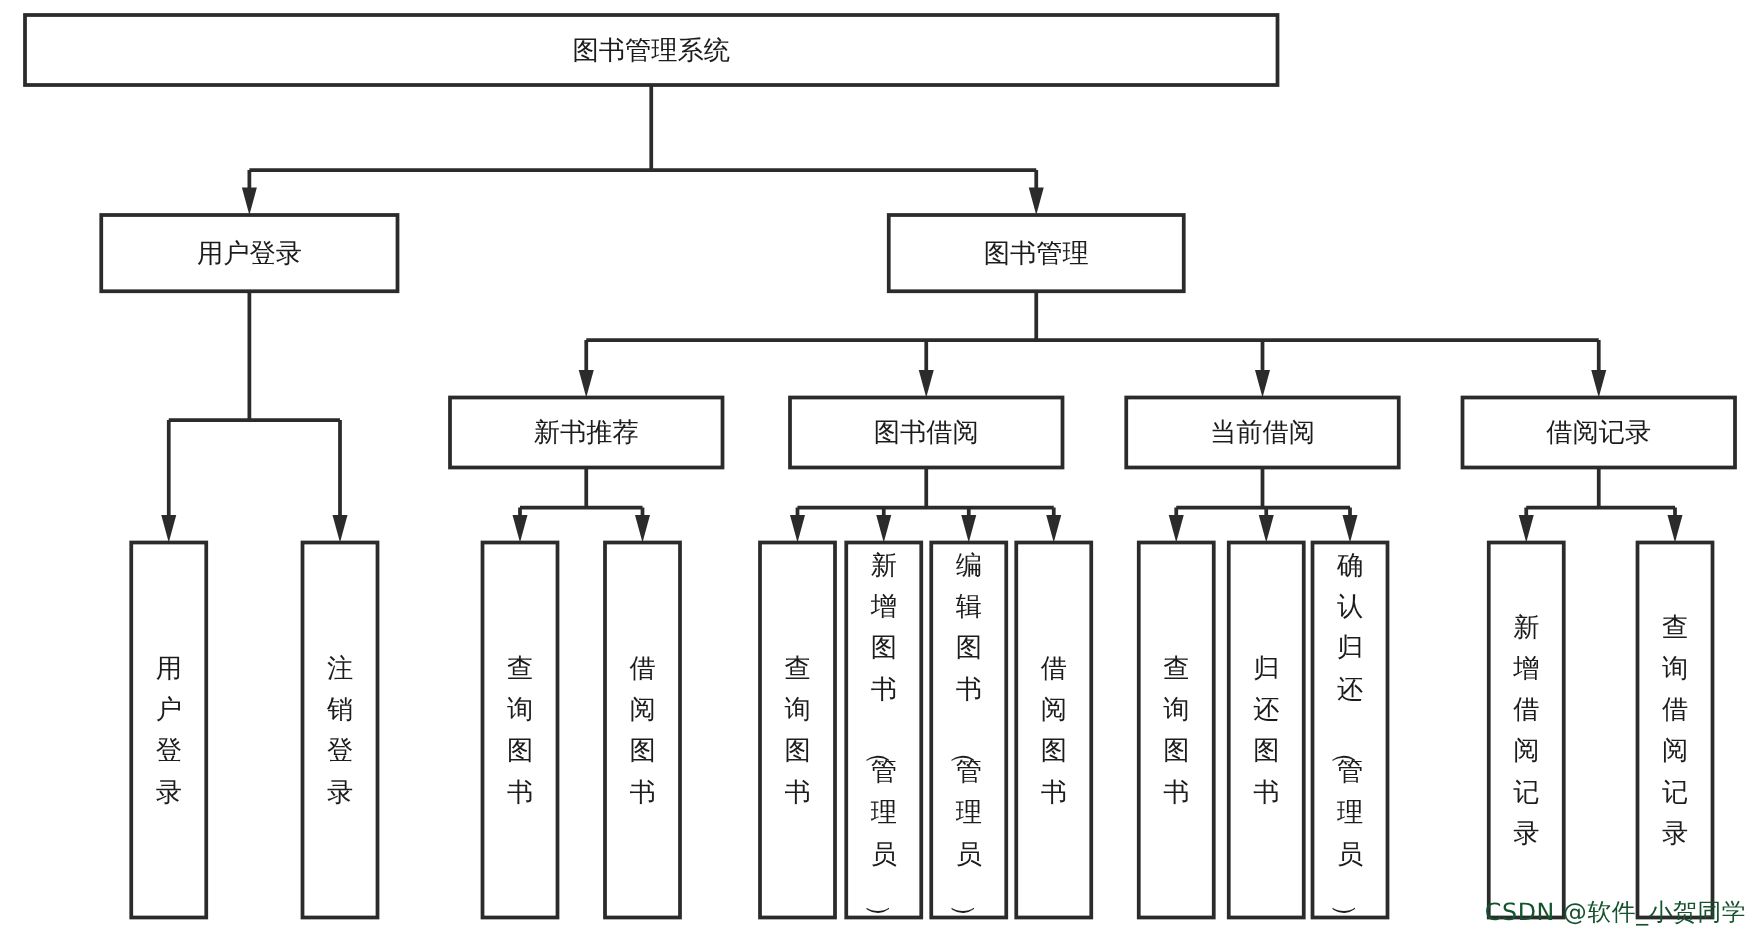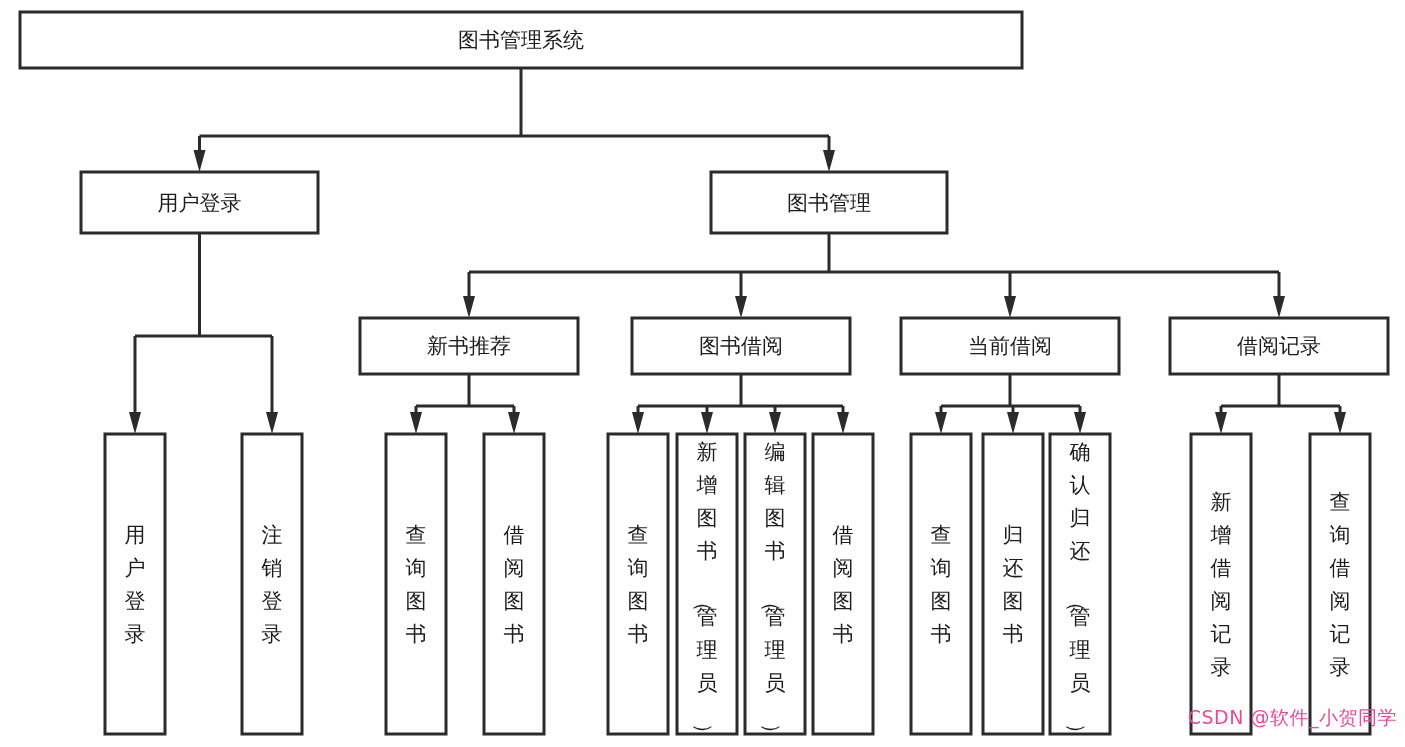--- a/index.html
+++ b/index.html
@@ -54,24 +54,24 @@
     fill: none;
     stroke-linecap: butt;
   }
   .arrow-head {
     fill: #2b2b2b;
     stroke: none;
   }
   .watermark-text {
     position: absolute;
     right: 8px;
-    bottom: 16px;
+    bottom: 4px;
     font-family: "DejaVu Sans", "Liberation Sans", sans-serif;
     font-size: 19px;
-    color: #ec4899;
+    color: #14532d;
     white-space: nowrap;
     letter-spacing: 0.5px;
     user-select: none;
   }
 </style>
 </head>
 <body>
 
 <div id="diagram-root">
   <svg class="diagram-canvas" id="diagram-svg" viewBox="0 0 1405 747" xmlns="http://www.w3.org/2000/svg">

